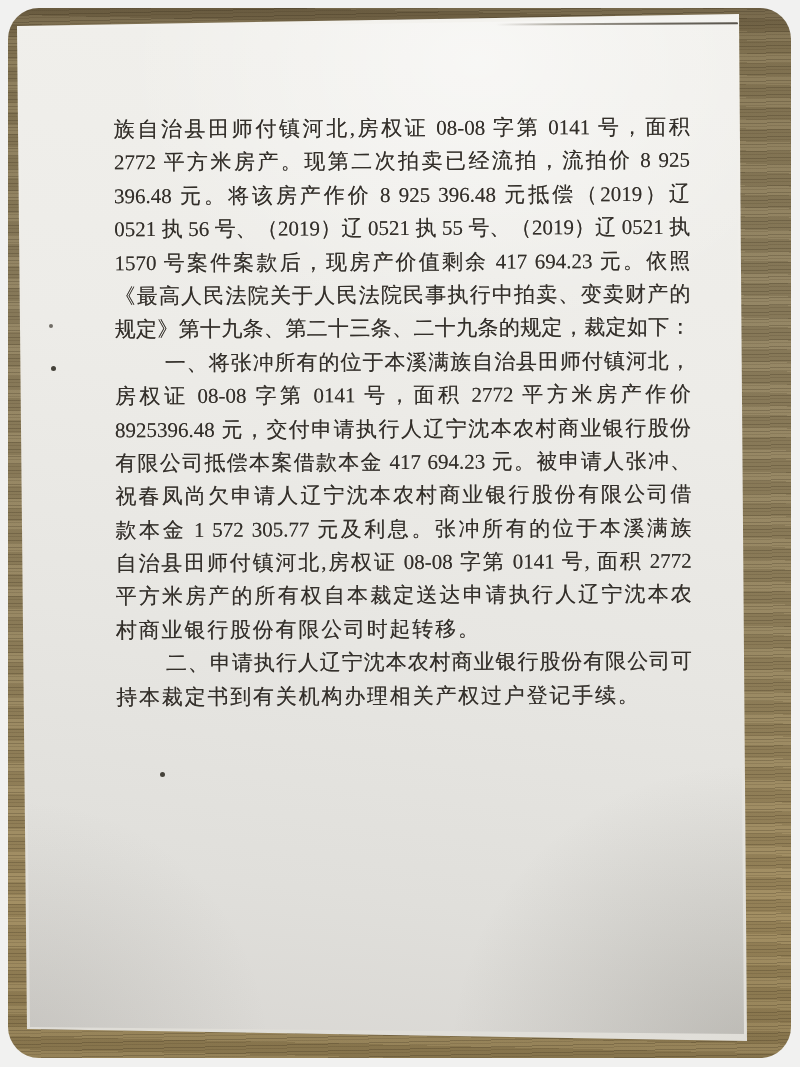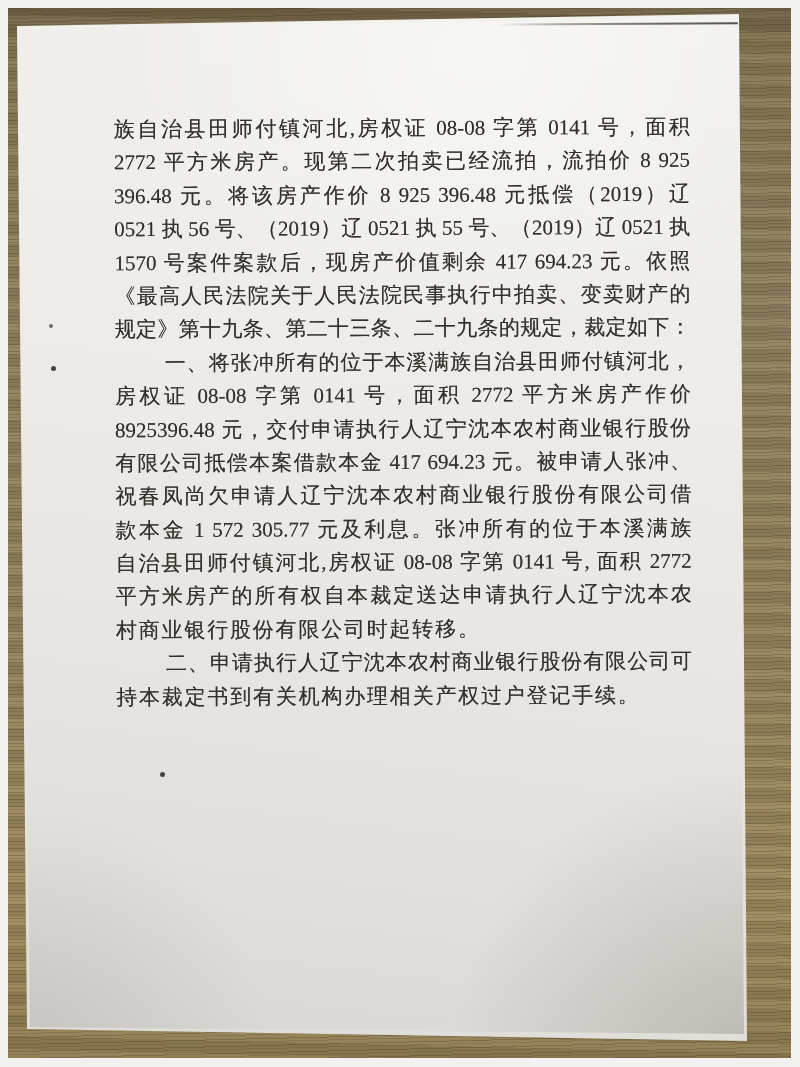--- a/index.html
+++ b/index.html
@@ -17,20 +17,21 @@
     overflow: hidden;
     
     background:
       repeating-linear-gradient(178.6deg,
         rgba(42,32,16,0.22) 0 1px, rgba(0,0,0,0) 1px 3px,
         rgba(60,47,26,0.15) 3px 4px, rgba(0,0,0,0) 4px 7px),
       repeating-linear-gradient(1.3deg,
         rgba(255,236,200,0.05) 0 9px, rgba(55,42,22,0.10) 9px 22px),
       linear-gradient(180deg,
         #6e6044 0%, #877856 4%, #8f8160 28%, #93835e 58%, #9e8a5e 86%, #8f7c52 100%);
+    border-radius: 31px;
   }
   
   .sheet-under {
     position: absolute; inset: 0;
     background: linear-gradient(188deg, #f4f3ef 0%, #e9e7e2 55%, #dedcd6 100%);
     clip-path: polygon(9px 18px, 731px 6px, 739px 1033px, 19px 1021px);
     filter: drop-shadow(3px 4px 4px rgba(45,35,18,0.45));
   }
   
   .paper {

